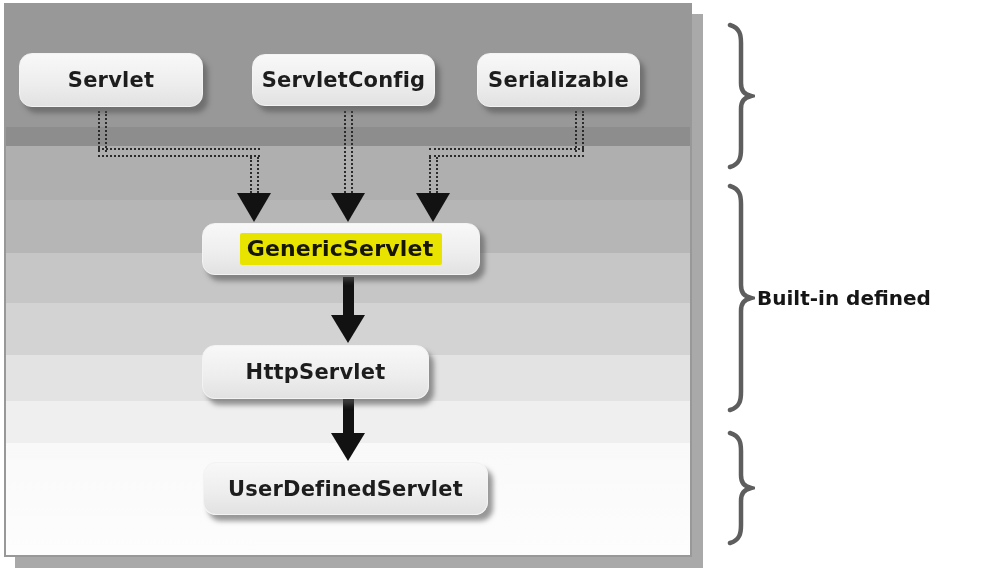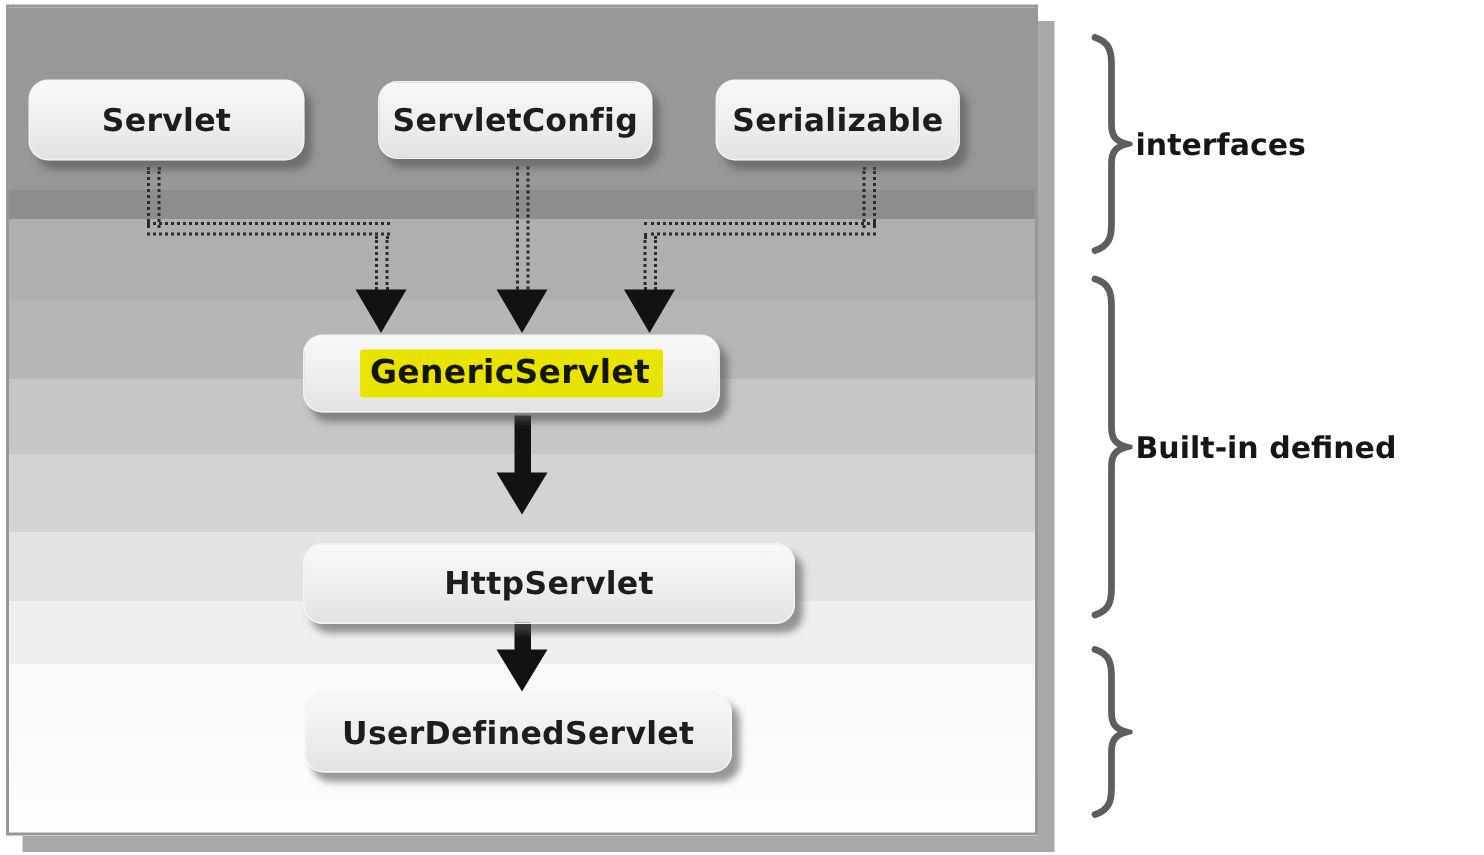--- a/index.html
+++ b/index.html
@@ -77,33 +77,32 @@
   <div class="dotv" style="left:429px;top:157px;height:36px;"></div>
   <div class="tri" style="left:416px;top:193px;"></div>
 
   <div class="node" style="left:202px;top:223px;width:278px;height:52px;">
     <span class="hl">GenericServlet</span>
   </div>
 
   <div class="shaft" style="left:343px;top:277px;height:41px;"></div>
   <div class="tri" style="left:331px;top:315px;border-top-width:28px;"></div>
 
-  <div class="node" style="left:202px;top:362px;width:328px;height:54px;">HttpServlet</div>
+  <div class="node" style="left:202px;top:345px;width:227px;height:54px;">HttpServlet</div>
 
   <div class="shaft" style="left:343px;top:398px;height:38px;"></div>
   <div class="tri" style="left:331px;top:433px;border-top-width:28px;"></div>
 
   <div class="node" style="left:203px;top:462px;width:285px;height:53px;">UserDefinedServlet</div>
 
   <svg class="brace" style="top:22px;" width="32" height="148" viewBox="0 0 32 148">
     <path d="M 7 3 C 17 6,18 13,18 21 L 18 61 C 18 69,21 72,28 74 C 21 76,18 79,18 87 L 18 127 C 18 135,17 142,7 145"></path>
   </svg>
   <svg class="brace" style="top:183px;" width="32" height="230" viewBox="0 0 32 230">
     <path d="M 7 3 C 17 6,18 13,18 21 L 18 102 C 18 110,21 113,28 115 C 21 117,18 120,18 128 L 18 209 C 18 217,17 224,7 227"></path>
   </svg>
   <svg class="brace" style="top:430px;" width="32" height="116" viewBox="0 0 32 116">
     <path d="M 7 3 C 17 6,18 13,18 21 L 18 45 C 18 53,21 56,28 58 C 21 60,18 63,18 71 L 18 95 C 18 103,17 110,7 113"></path>
   </svg>
 
-  <div class="side-label" style="top:84px;">interfaces</div>
   <div class="side-label" style="top:286px;">Built-in defined</div>
 
 </div>
 
 </body></html>

